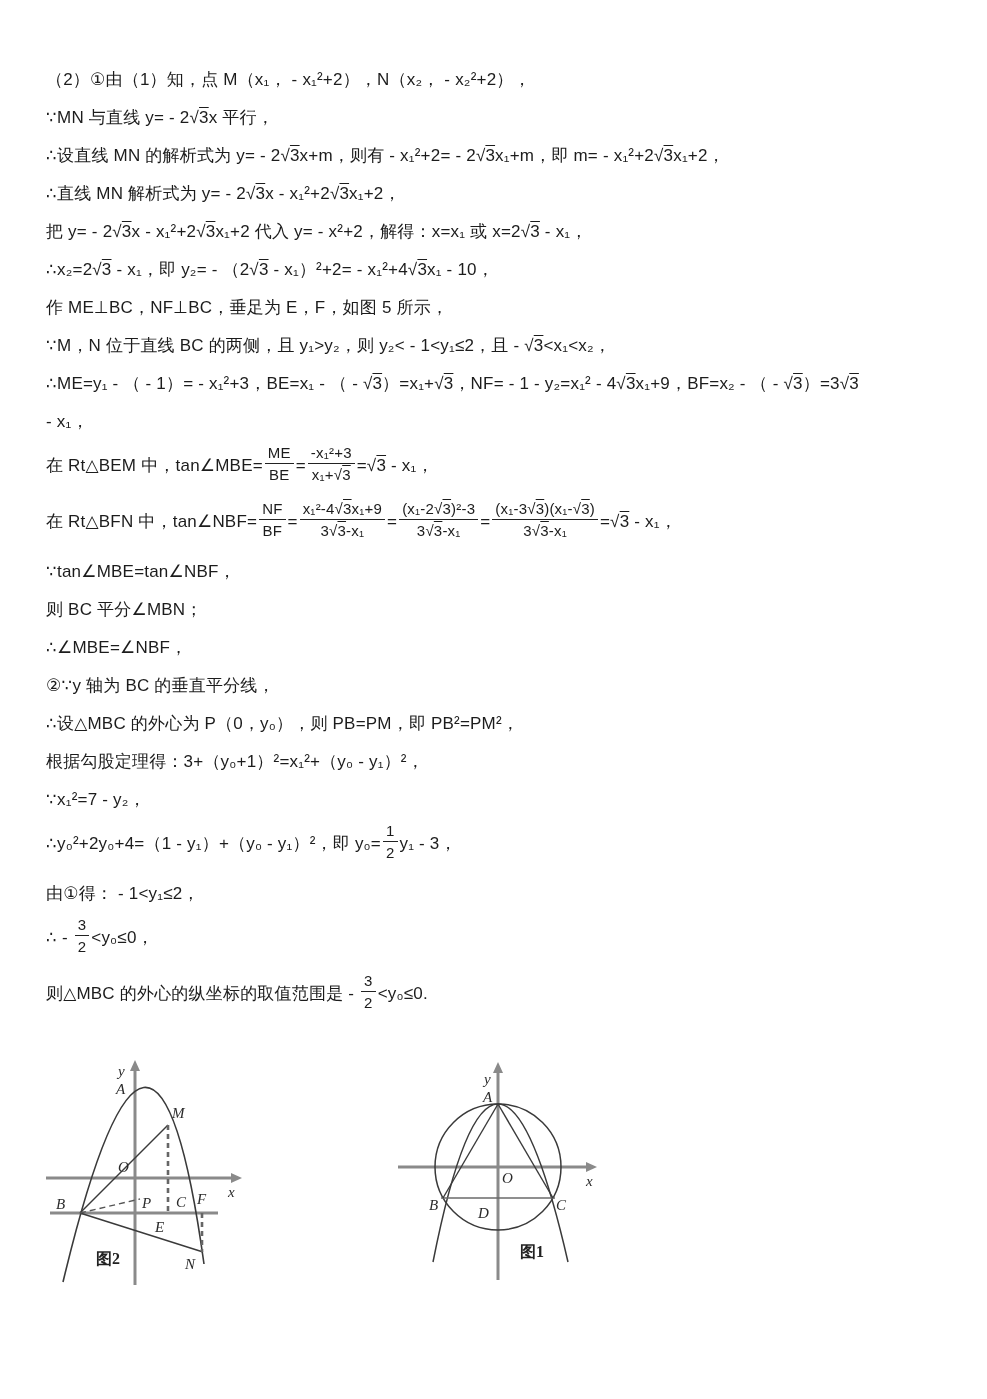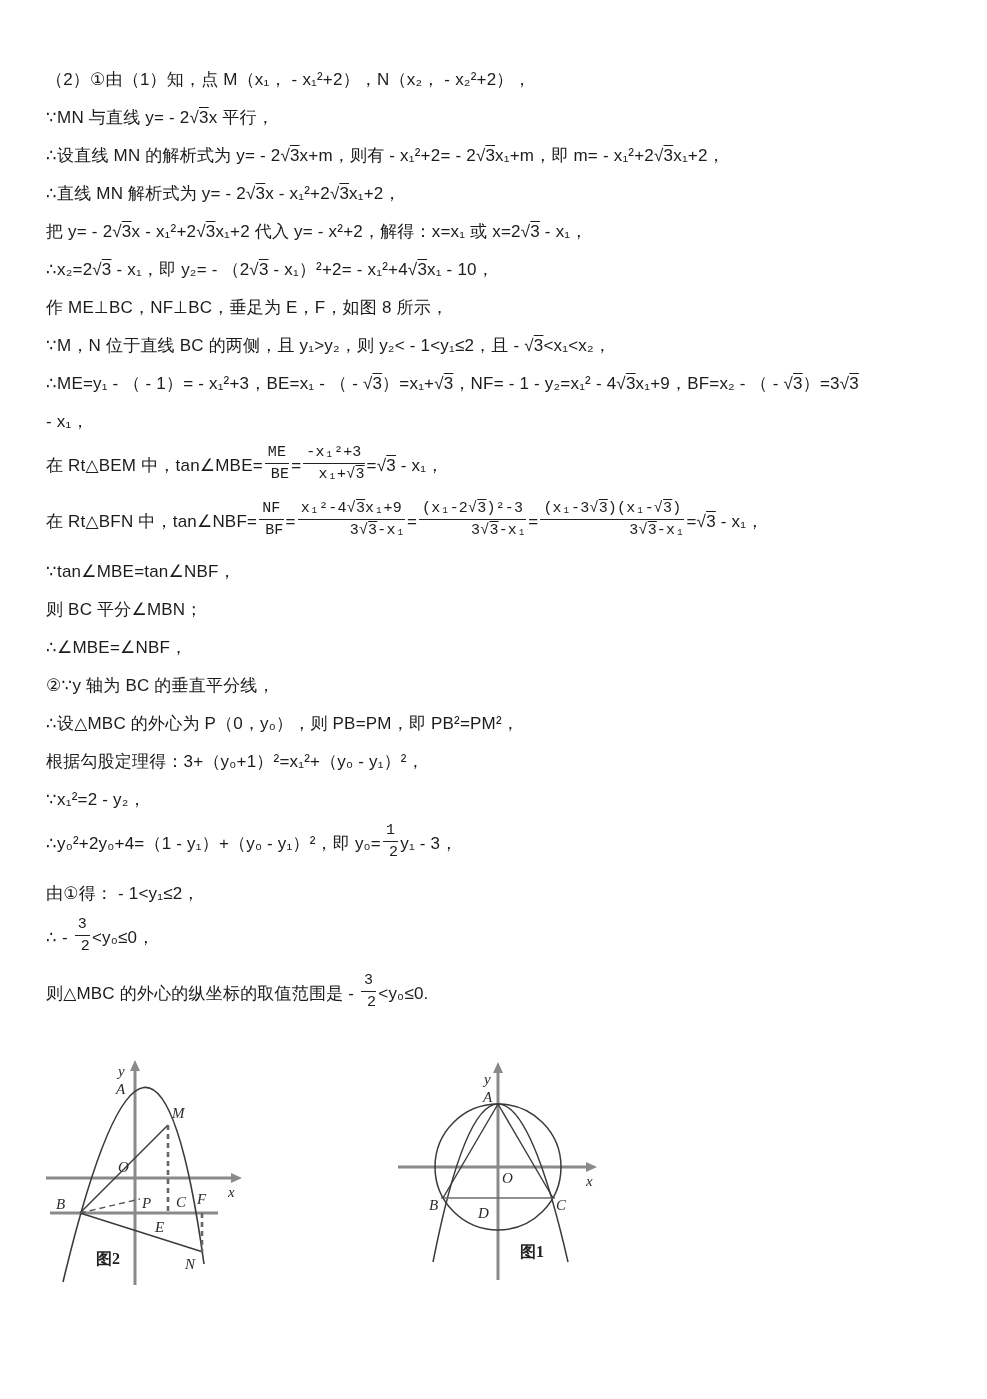--- a/index.html
+++ b/index.html
@@ -1,55 +1,55 @@
 <!DOCTYPE html>
 <html><head>
 <meta charset="utf-8">
 <style>
   html,body{margin:0;padding:0;background:#e8e8e8;}
   .page{position:relative;width:987px;height:1399px;background:#ffffff;overflow:hidden;
         font-family:"Liberation Sans","DejaVu Sans",sans-serif;color:#1c1c1c;}
   .textblock{position:absolute;left:46px;top:67px;width:920px;}
   .line{font-size:17px;line-height:25px;margin-bottom:13px;white-space:nowrap;letter-spacing:0.2px;}
   .line.has-frac{margin-top:5px;margin-bottom:17px;}
-  .frac{display:inline-block;vertical-align:middle;text-align:right;margin:0 2px;
-        font-size:15px;line-height:17px;transform:translateY(-3px);font-family:Liberation Mono, monospace;}
+  .frac{display:inline-block;vertical-align:middle;text-align:center;margin:0 2px;
+        font-size:15px;line-height:17px;transform:translateY(-3px);}
   .frac .num{display:block;border-bottom:1.6px solid #222;padding:0 3px 2px 3px;}
   .frac .den{display:block;padding-top:2px;}
   .radx{text-decoration:overline;}
   .fig{position:absolute;}
   .fig text{font-family:"Liberation Serif","DejaVu Serif",serif;font-style:italic;
             font-size:15px;fill:#2b2b2b;}
   .fig text.caption{font-style:normal;font-weight:bold;font-size:16px;fill:#222;}
 </style>
 </head>
 <body>
 
 <div class="page">
 
   <div class="textblock" id="doc-lines">
       <div class="line"><span>（2）①由（1）知，点 M（x₁， - x₁²+2），N（x₂， - x₂²+2），</span></div>
       <div class="line"><span>∵MN 与直线 y= - 2<span>√<span class="radx">3</span></span>x 平行，</span></div>
       <div class="line"><span>∴设直线 MN 的解析式为 y= - 2<span>√<span class="radx">3</span></span>x+m，则有 - x₁²+2= - 2<span>√<span class="radx">3</span></span>x₁+m，即 m= - x₁²+2<span>√<span class="radx">3</span></span>x₁+2，</span></div>
       <div class="line"><span>∴直线 MN 解析式为 y= - 2<span>√<span class="radx">3</span></span>x - x₁²+2<span>√<span class="radx">3</span></span>x₁+2，</span></div>
       <div class="line"><span>把 y= - 2<span>√<span class="radx">3</span></span>x - x₁²+2<span>√<span class="radx">3</span></span>x₁+2 代入 y= - x²+2，解得：x=x₁ 或 x=2<span>√<span class="radx">3</span></span> - x₁，</span></div>
       <div class="line"><span>∴x₂=2<span>√<span class="radx">3</span></span> - x₁，即 y₂= - （2<span>√<span class="radx">3</span></span> - x₁）²+2= - x₁²+4<span>√<span class="radx">3</span></span>x₁ - 10，</span></div>
-      <div class="line"><span>作 ME⊥BC，NF⊥BC，垂足为 E，F，如图 8 所示，</span></div>
+      <div class="line"><span>作 ME⊥BC，NF⊥BC，垂足为 E，F，如图 5 所示，</span></div>
       <div class="line"><span>∵M，N 位于直线 BC 的两侧，且 y₁&gt;y₂，则 y₂&lt; - 1&lt;y₁≤2，且 - <span>√<span class="radx">3</span></span>&lt;x₁&lt;x₂，</span></div>
       <div class="line"><span>∴ME=y₁ - （ - 1）= - x₁²+3，BE=x₁ - （ - <span>√<span class="radx">3</span></span>）=x₁+<span>√<span class="radx">3</span></span>，NF= - 1 - y₂=x₁² - 4<span>√<span class="radx">3</span></span>x₁+9，BF=x₂ - （ - <span>√<span class="radx">3</span></span>）=3<span>√<span class="radx">3</span></span></span></div>
       <div class="line"><span> - x₁，</span></div>
       <div class="line has-frac"><span>在 Rt△BEM 中，tan∠MBE=</span><span class="frac"><span class="num"><span>ME</span></span><span class="den"><span>BE</span></span></span><span>=</span><span class="frac"><span class="num"><span>-x₁²+3</span></span><span class="den"><span>x₁+<span>√<span class="radx">3</span></span></span></span></span><span>=<span>√<span class="radx">3</span></span> - x₁，</span></div>
       <div class="line has-frac"><span>在 Rt△BFN 中，tan∠NBF=</span><span class="frac"><span class="num"><span>NF</span></span><span class="den"><span>BF</span></span></span><span>=</span><span class="frac"><span class="num"><span>x₁²-4<span>√<span class="radx">3</span></span>x₁+9</span></span><span class="den"><span>3<span>√<span class="radx">3</span></span>-x₁</span></span></span><span>=</span><span class="frac"><span class="num"><span>(x₁-2<span>√<span class="radx">3</span></span>)²-3</span></span><span class="den"><span>3<span>√<span class="radx">3</span></span>-x₁</span></span></span><span>=</span><span class="frac"><span class="num"><span>(x₁-3<span>√<span class="radx">3</span></span>)(x₁-<span>√<span class="radx">3</span></span>)</span></span><span class="den"><span>3<span>√<span class="radx">3</span></span>-x₁</span></span></span><span>=<span>√<span class="radx">3</span></span> - x₁，</span></div>
       <div class="line"><span>∵tan∠MBE=tan∠NBF，</span></div>
       <div class="line"><span>则 BC 平分∠MBN；</span></div>
       <div class="line"><span>∴∠MBE=∠NBF，</span></div>
       <div class="line"><span>②∵y 轴为 BC 的垂直平分线，</span></div>
       <div class="line"><span>∴设△MBC 的外心为 P（0，y₀），则 PB=PM，即 PB²=PM²，</span></div>
       <div class="line"><span>根据勾股定理得：3+（y₀+1）²=x₁²+（y₀ - y₁）²，</span></div>
-      <div class="line"><span>∵x₁²=2 - y₂，</span></div>
+      <div class="line"><span>∵x₁²=7 - y₂，</span></div>
       <div class="line has-frac"><span>∴y₀²+2y₀+4=（1 - y₁）+（y₀ - y₁）²，即 y₀=</span><span class="frac"><span class="num"><span>1</span></span><span class="den"><span>2</span></span></span><span>y₁ - 3，</span></div>
       <div class="line"><span>由①得： - 1&lt;y₁≤2，</span></div>
       <div class="line has-frac"><span>∴ - </span><span class="frac"><span class="num"><span>3</span></span><span class="den"><span>2</span></span></span><span>&lt;y₀≤0，</span></div>
       <div class="line has-frac"><span>则△MBC 的外心的纵坐标的取值范围是 - </span><span class="frac"><span class="num"><span>3</span></span><span class="den"><span>2</span></span></span><span>&lt;y₀≤0.</span></div>
     </div>
 
   <svg class="fig" style="left:38px;top:1056px;" width="250" height="238" viewBox="0 0 250 238">
 
     <line x1="97" y1="12" x2="97" y2="229" stroke="#8a8a8a" stroke-width="3"></line>
     <polygon points="97,4 92,15 102,15" fill="#8a8a8a"></polygon>

